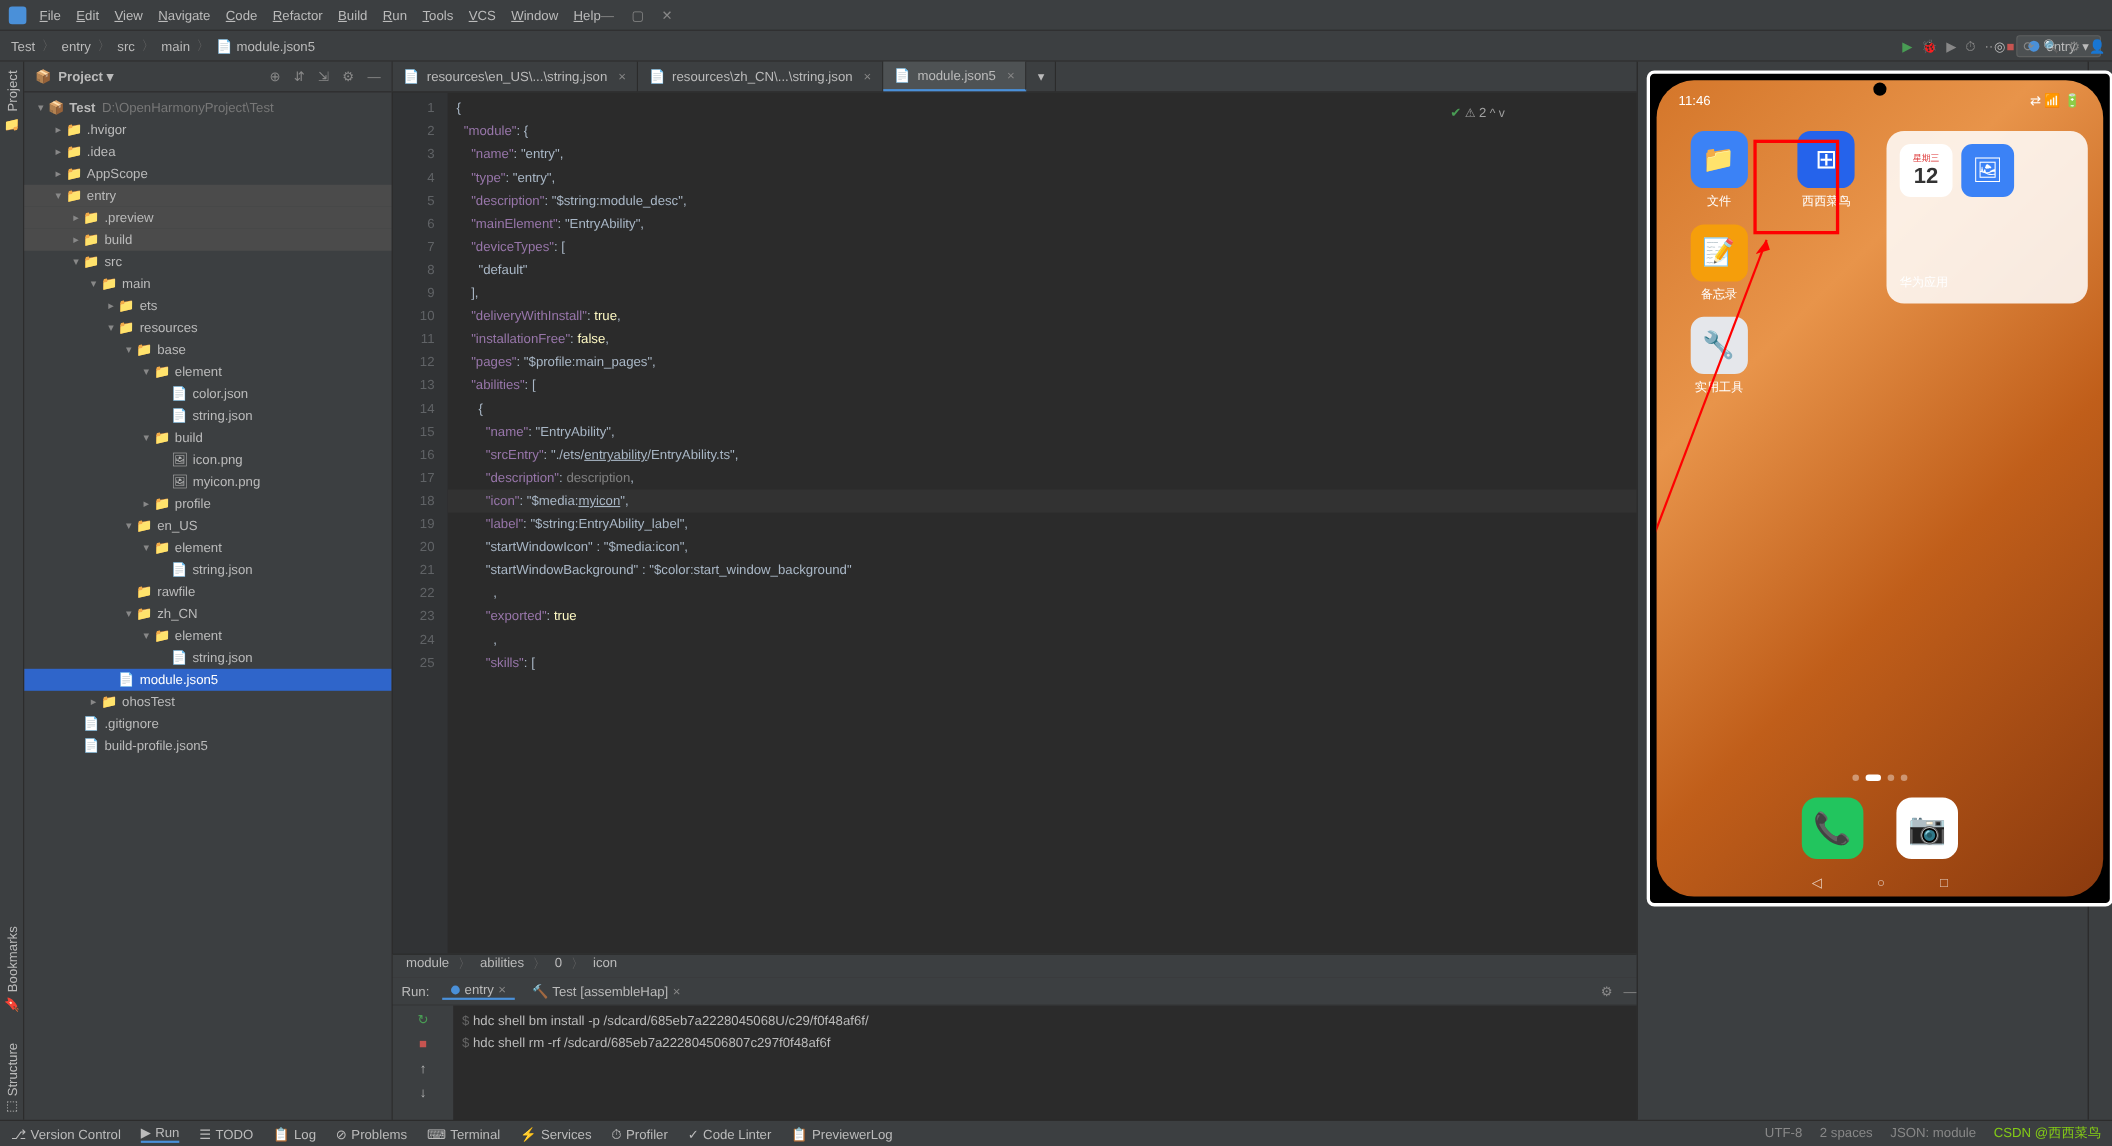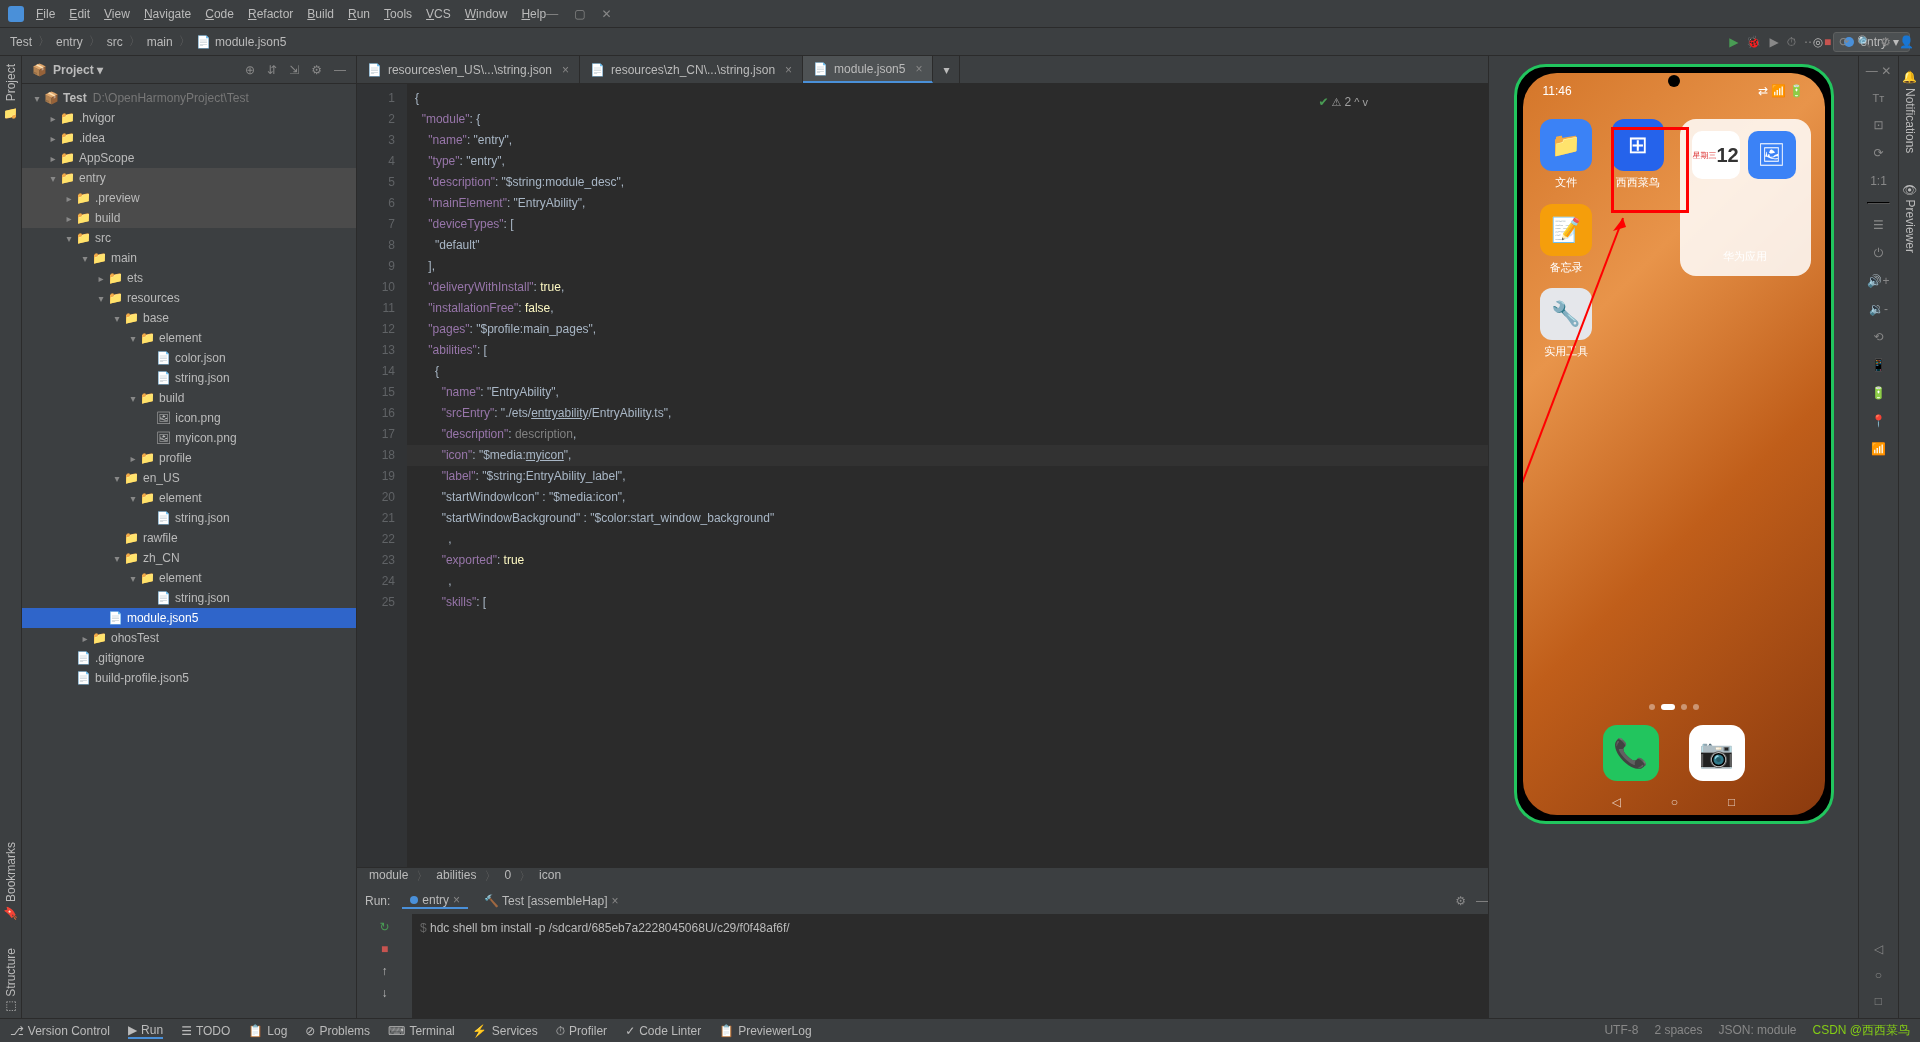--- a/index.html
+++ b/index.html
@@ -54,21 +54,21 @@
 .runtabs{height:24px;display:flex;align-items:center;background:#3c3f41;padding-left:8px;gap:12px}
 .runtab{padding:0 8px;color:#bbb;display:flex;align-items:center;gap:4px}
 .runtab.active{border-bottom:2px solid #4a90d9}
 .runbody{flex:1;font-family:Consolas,monospace;font-size:13px;color:#bbb;padding:4px 8px;line-height:20px}
 .runleft{width:55px;background:#3c3f41;display:flex;flex-direction:column;align-items:center;padding-top:6px;gap:8px}
 .bottombar{height:24px;background:#3c3f41;border-top:1px solid #2b2b2b;display:flex;align-items:center;padding:0 10px;gap:18px;color:#bbb}
 .bottombar .item{display:flex;align-items:center;gap:4px}
 .statusbar{position:absolute;bottom:0;right:10px;height:24px;display:flex;align-items:center;gap:16px;color:#888;font-size:11px}
 .previewer{width:410px;background:#3c3f41;border-left:1px solid #2b2b2b;display:flex}
 .phone{flex:1;display:flex;align-items:flex-start;justify-content:center;padding:8px}
-.phonebody{width:320px;height:760px;background:#000;border-radius:32px;border:3px solid #22c55e;position:relative;overflow:hidden}
+.phonebody{width:424px;height:760px;background:#000;border-radius:7px;border:3px solid #ffffff;position:relative;overflow:hidden}
 .phonescreen{position:absolute;inset:6px;border-radius:34px;background:linear-gradient(135deg,#d4762a 0%,#e8944a 30%,#c05e1a 60%,#8b3a0e 100%);overflow:hidden}
 .phonestatusbar{height:36px;display:flex;align-items:center;justify-content:space-between;padding:0 20px;color:#fff;font-size:14px;font-weight:500}
 .notch{position:absolute;top:8px;left:50%;transform:translateX(-50%);width:12px;height:12px;background:#000;border-radius:50%;z-index:5}
 .appgrid{padding:10px 14px;display:grid;grid-template-columns:repeat(4,1fr);gap:12px}
 .appicon{display:flex;flex-direction:column;align-items:center;gap:4px}
 .appicon .ic{width:52px;height:52px;background:#4a90d9;border-radius:12px;display:flex;align-items:center;justify-content:center;font-size:24px;color:#fff}
 .appicon .lbl{color:#fff;font-size:11px;text-align:center}
 .widget{grid-column:3/5;grid-row:1/3;background:rgba(255,255,255,0.85);border-radius:16px;padding:12px;color:#333}
 .redbox{position:absolute;border:3px solid red;pointer-events:none}
 .dock{position:absolute;bottom:34px;left:50%;transform:translateX(-50%);display:flex;gap:30px}
@@ -392,43 +392,44 @@
     </div>
     <div class="runpanel">
       <div class="runleft">
         <span style="color:#499c54">↻</span>
         <span style="color:#c75450">■</span>
         <span>↑</span>
         <span>↓</span>
       </div>
       <div class="runbody" id="runbody">
           <div><span class="prompt">$</span> hdc shell bm install -p /sdcard/685eb7a2228045068U/c29/f0f48af6f/</div>
+          <div><span class="prompt">$</span> hdc shell rm -rf /sdcard/685eb7a222804506807c297f0f48af6f</div>
         </div>
     </div>
   </div>
 
   <div class="previewer">
     <div class="phone">
       <div class="phonebody">
         <div class="notch"></div>
         <div class="phonescreen">
           <div class="phonestatusbar">
             <span>11:46</span>
             <span>⇄ 📶 🔋</span>
           </div>
           <div class="appgrid" id="appgrid">
             <div class="widget">
               <div style="display:flex;gap:8px;align-items:center">
-                <div style="background:#fff;border-radius:10px;width:48px;height:48px;display:flex;flex-direction:row;align-items:center;justify-content:center;font-size:10px">
+                <div style="background:#fff;border-radius:10px;width:48px;height:48px;display:flex;flex-direction:column;align-items:center;justify-content:center;font-size:10px">
                   <span style="color:#d33;font-size:8px">星期三</span>
                   <span style="font-size:20px;font-weight:bold;color:#333">12</span>
                 </div>
                 <div style="background:#3b82f6;border-radius:10px;width:48px;height:48px;display:flex;align-items:center;justify-content:center;color:#fff;font-size:22px">🖼</div>
               </div>
-              <div style="margin-top:70px;text-align:center;color:#fff;font-size:11px">华为应用</div>
+              <div style="margin-top:70px;text-align:left;color:#fff;font-size:11px">华为应用</div>
             </div>
           <div class="appicon">
                 <div class="ic" style="background:#3b82f6">📁</div>
                 <div class="lbl">文件</div>
               </div>
               <div class="appicon">
                 <div class="ic" style="background:#2563eb">⊞</div>
                 <div class="lbl">西西菜鸟</div>
               </div>
               <div class="appicon" style="grid-row: 2;">

